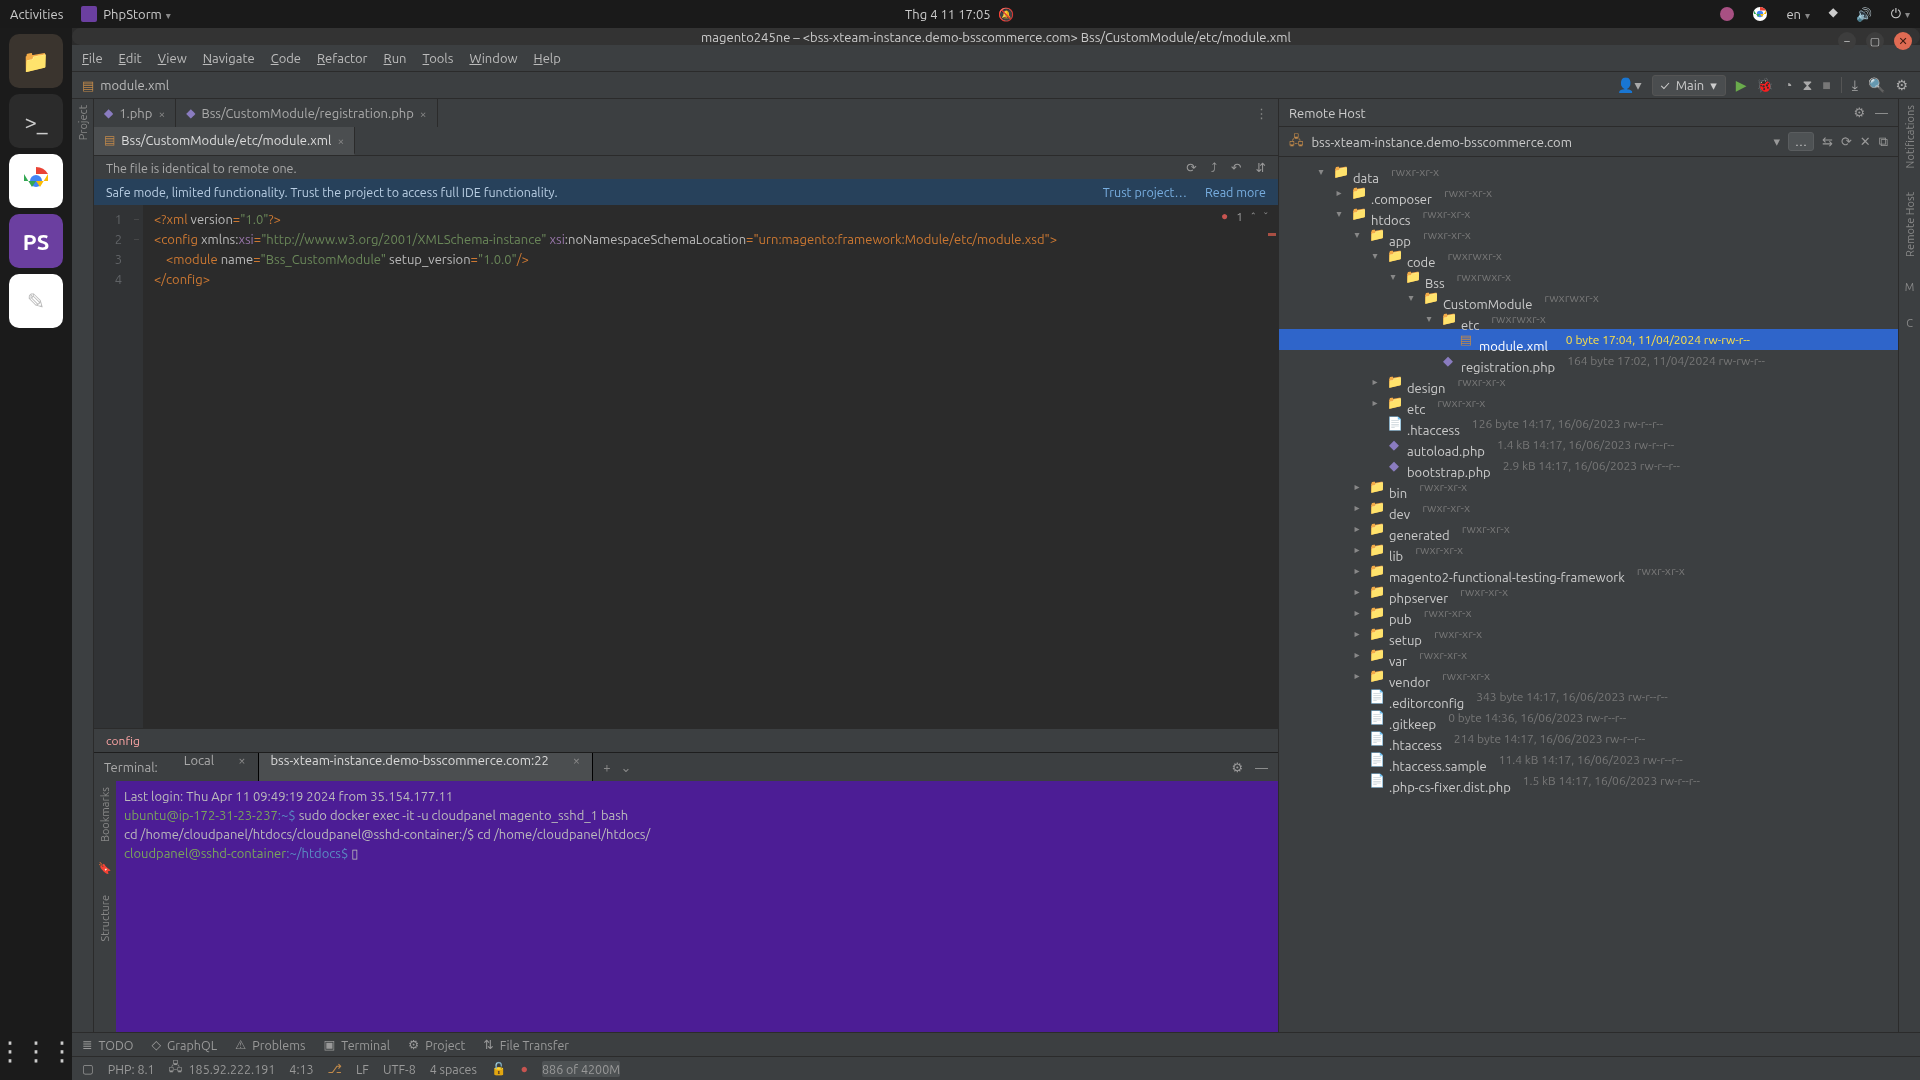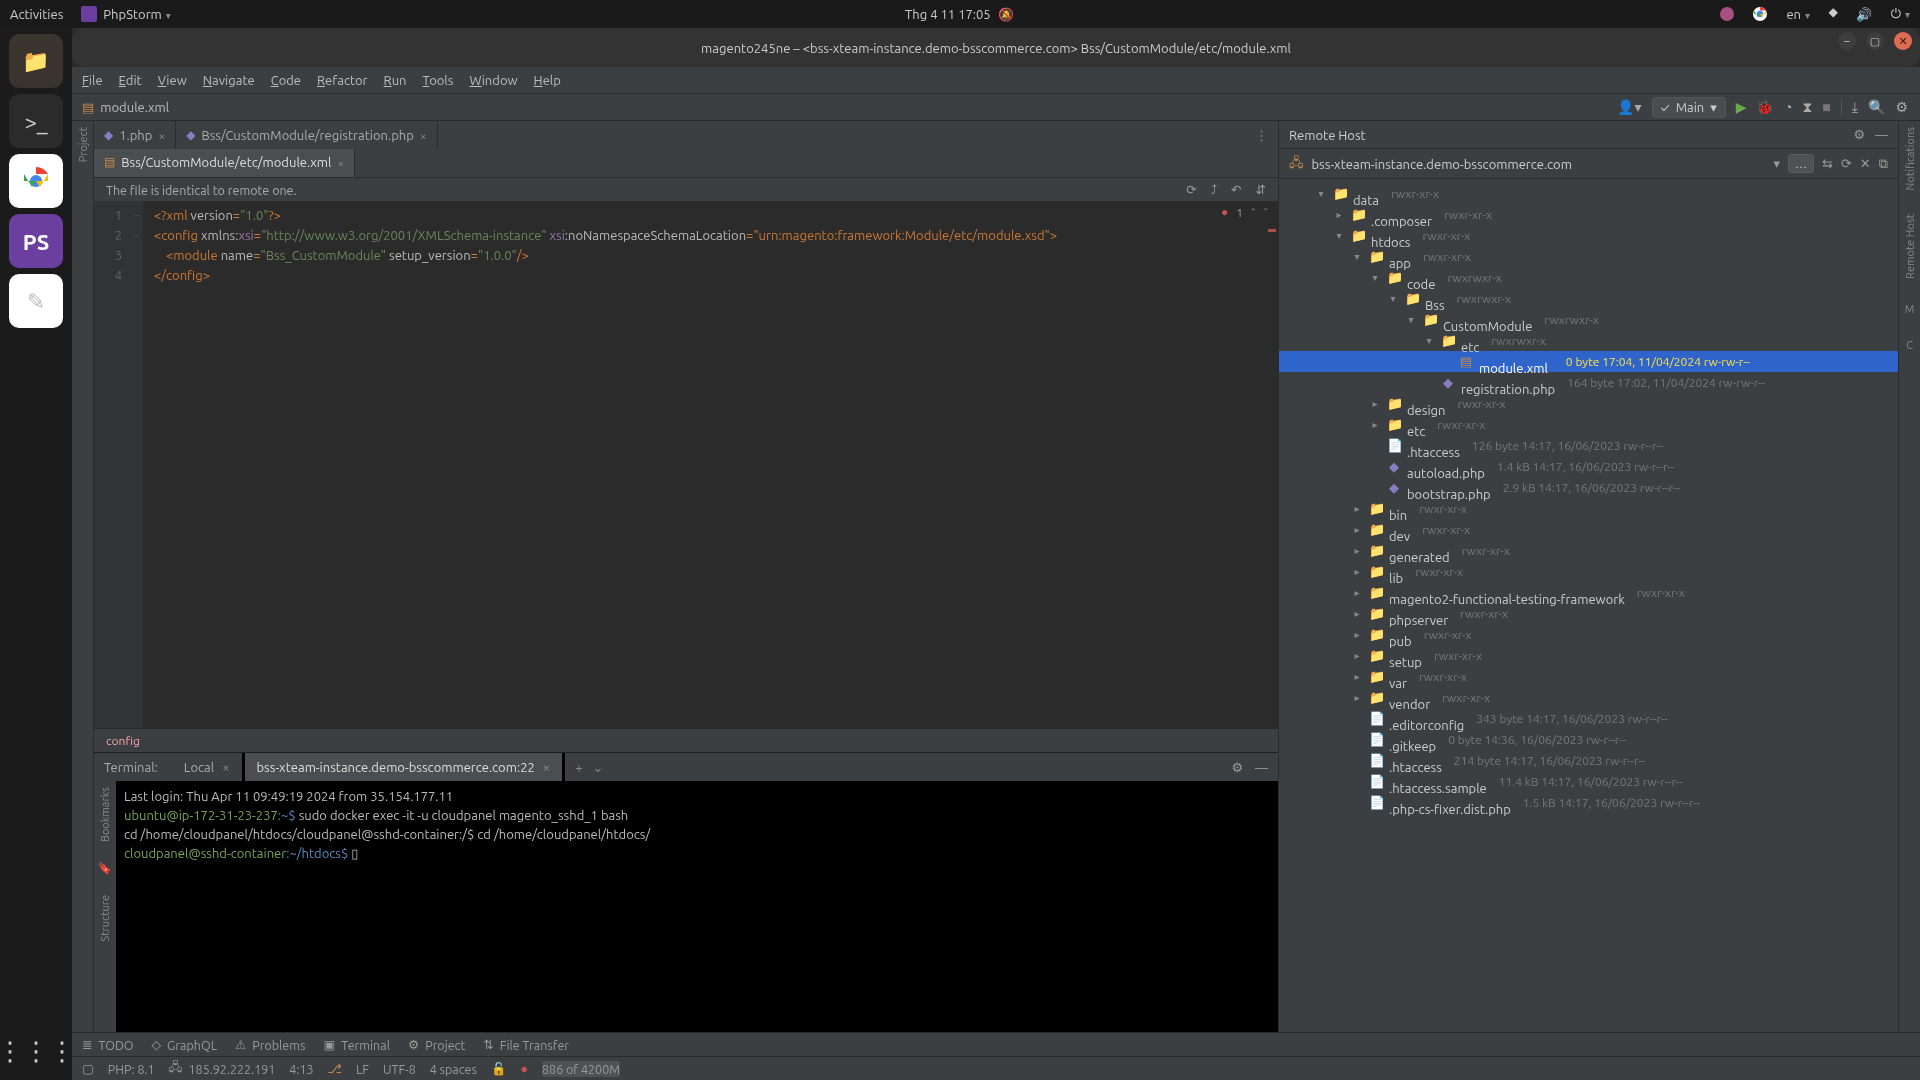--- a/index.html
+++ b/index.html
@@ -19,21 +19,21 @@
 .dock .dicon { width:54px; height:54px; border-radius:10px; display:flex; align-items:center; justify-content:center; font-size:22px; }
 .dock .files { background:#3a342e; }
 .dock .term  { background:#2b2b2b; color:#ccc; }
 .dock .chrome{ background:#fff; }
 .dock .ps    { background:#6b3fa0; color:#fff; font-weight:bold; }
 .dock .gedit { background:#fff; }
 .dock .apps  { margin-top:auto; margin-bottom:14px; color:#ccc; font-size:26px; }
 
 
 .ide { position:absolute; left:72px; right:0; top:28px; bottom:0; background:#2b2b2b; display:flex; flex-direction:column; }
-.titlebar { height:39px; background:#333333; display:flex; align-items:center; justify-content:center; color:#ccc; font-size:13px; position:relative;border-radius:13px; }
+.titlebar { height:17px; background:#333333; display:flex; align-items:center; justify-content:center; color:#ccc; font-size:13px; position:relative;border-radius:13px; }
 .titlebar .wbtns { position:absolute; right:8px; top:4px; display:flex; gap:10px; }
 .wbtn { width:18px; height:18px; border-radius:50%; display:flex; align-items:center; justify-content:center; font-size:11px; color:#ccc; background:#3d3d3d; }
 .wbtn.close { background:#e06b53; color:#3a1a10; }
 
 
 .menubar { height:26px; background:#3c3f41; display:flex; align-items:center; padding:0 10px; gap:16px; color:#bbb; font-size:13px; }
 .menubar span u { text-decoration:underline; }
 
 
 .toolrow { height:28px; background:#3c3f41; display:flex; align-items:center; border-top:1px solid #2b2b2b; border-bottom:1px solid #2b2b2b; }
@@ -101,24 +101,24 @@
 .node .fic { width:14px; text-align:center; }
 .node .nm { color:#ccc;margin-top:12px; }
 .node.sel .nm { color:#fff; }
 .node .meta { color:#777; font-size:12px; margin-left:6px; }
 .node.sel .meta { color:#fde047;margin-left:12px; }
 
 
 .rgut { width:22px; background:#3c3f41; border-left:1px solid #2b2b2b; color:#888; font-size:11px; display:flex; flex-direction:column; align-items:center; padding-top:6px; gap:24px; }
 
 
-.termpanel { height:280px; background:#000000; border-top:1px solid #1e1e1e; display:flex; flex-direction:column; }
+.termpanel { height:280px; background:#4c1d95; border-top:1px solid #1e1e1e; display:flex; flex-direction:column; }
 .termtabs { height:28px; background:#3c3f41; display:flex; align-items:center; padding:0 10px; gap:0; color:#aaa; font-size:13px; }
 .termtabs .lbl { margin-right:14px; }
-.ttab { padding:0 12px; height:28px; display:flex; align-items:center; border-right:3px solid #000000; gap:8px; }
+.ttab { padding:0 12px; height:28px; display:flex; border-right:1px solid #000000; gap:24px; }
 .ttab.active { background:#4b4e50; color:#ddd; }
 .termtabs .ri { margin-left:auto; display:flex; gap:12px; color:#999; }
 .termbody { flex:1; display:flex; }
 .termgut { width:22px; background:#3c3f41; color:#888; font-size:11px; display:flex; flex-direction:column; align-items:center; padding-top:6px; gap:20px; }
 .termout { flex:1; font-family:Menlo,Consolas,monospace; font-size:13px; padding:6px 8px; color:#bbb; line-height:18px; white-space:pre; }
 .tu { color:#7aa65a; }
 .tp { color:#5a8bc2; }
 
 
 .botbar { height:24px; background:#3c3f41; border-top:1px solid #2b2b2b; display:flex; align-items:center; padding:0 10px; gap:18px; color:#999; font-size:12.5px; }
@@ -254,20 +254,27 @@
               </div>
             </div>
         </div>
         <div class="diffbar">
           <span>The file is identical to remote one.</span>
           <div class="ric">
             <span>⟳</span>
             <span>⤴</span>
             <span>↶</span>
             <span>⇵</span>
+          </div>
+        </div>
+        <div class="banner">
+          <span>Safe mode, limited functionality. Trust the project to access full IDE functionality.</span>
+          <div class="links">
+            <span>Trust project…</span>
+            <span>Read more</span>
           </div>
         </div>
         <div class="editor">
           <div class="gutter" id="gutter">1<br>2<br>3<br>4</div>
           <div class="fold">–<br>–<br><br>&nbsp;</div>
           <div class="codetxt"><span class="c-pi">&lt;?</span><span class="c-tag">xml </span><span class="c-attr">version</span><span class="c-tag">=</span><span class="c-str">"1.0"</span><span class="c-pi">?&gt;</span>
 <span class="c-tag">&lt;config </span><span class="c-attr">xmlns:</span><span class="c-ns">xsi</span><span class="c-tag">=</span><span class="c-str">"http://www.w3.org/2001/XMLSchema-instance"</span> <span class="c-ns">xsi</span><span class="c-attr">:noNamespaceSchemaLocation</span><span class="c-tag">=</span><span class="c-ora">"urn:magento:framework:Module/etc/module.xsd"</span><span class="c-tag">&gt;</span>
     <span class="c-tag">&lt;module </span><span class="c-attr">name</span><span class="c-tag">=</span><span class="c-str">"Bss_CustomModule"</span> <span class="c-attr">setup_version</span><span class="c-tag">=</span><span class="c-str">"1.0.0"</span><span class="c-tag">/&gt;</span>
 <span class="c-tag">&lt;/config&gt;</span></div>
           <div class="errbadge">

